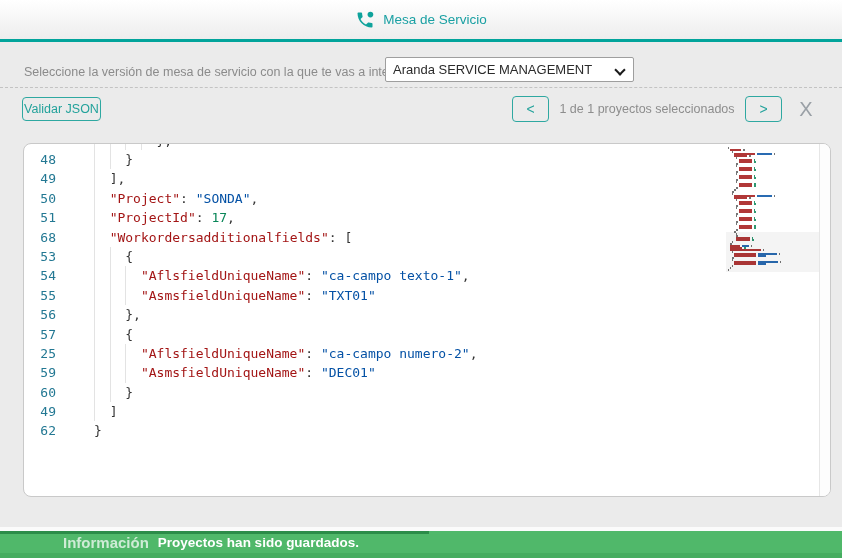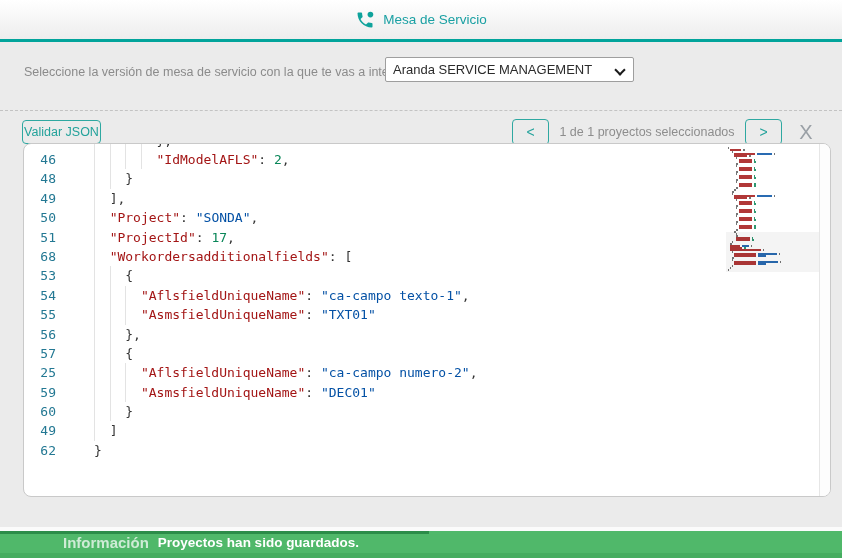--- a/index.html
+++ b/index.html
@@ -23,21 +23,21 @@
   .sd-select .sel-text { font-size:13px; color:#2b2b2b; white-space:nowrap; overflow:hidden; }
   .chev { position:absolute; right:9px; top:8px; width:8px; height:8px;
     border-right:2px solid #1a1a1a; border-bottom:2px solid #1a1a1a; transform:rotate(45deg); }
   .toggle { position:absolute; left:713px; top:10px; width:87px; height:28px;
     border:1px solid #c2c2c2; border-radius:2px; background:#ffffff; display:flex; cursor:pointer; }
   .toggle .on-part { flex:1; background:#0fa39c; color:#ffffff; font-size:11px; font-weight:bold;
     letter-spacing:.4px; display:flex; align-items:center; justify-content:center; }
   .toggle .knob { width:25px; background:#ffffff; border-left:1px solid #c2c2c2; }
 
   
-  .proj-toolbar { position:absolute; top:110px; left:0; width:842px; height:43px;
+  .proj-toolbar { position:absolute; top:87px; left:0; width:842px; height:43px;
     border-top:1px dashed #c3c3c3; background:#ebebeb; }
   .btn-teal { border:1px solid #2ea8a1; color:#23a29b; background:transparent;
     border-radius:4px; font-size:12.5px; cursor:pointer; font-family:"Liberation Sans",sans-serif; }
   .validate-btn { position:absolute; left:22px; top:9px; width:79px; height:24px; }
   .nav-prev { position:absolute; left:512px; top:8px; width:37px; height:26px; font-size:14px; }
   .nav-next { position:absolute; left:745px; top:8px; width:37px; height:26px; font-size:14px; }
   .sel-status { position:absolute; left:549px; top:14px; width:196px; text-align:center;
     font-size:12.5px; color:#8d8d8d; }
   .close-x { position:absolute; left:793px; top:7px; width:26px; height:28px; font-size:20px;
     color:#9aa0a6; background:none; border:none; cursor:pointer; font-family:"Liberation Sans",sans-serif; }
@@ -99,24 +99,20 @@
 </div>
 
 <div class="editor">
   <div class="code-scroll">
     <div class="code-lines" id="code-lines">
         <div class="cl">
           <div class="ln"></div>
           <div class="cc" style="padding-left: 62.56px;"><i class="g" style="left: 0px;"></i><i class="g" style="left: 15.64px;"></i><i class="g" style="left: 31.28px;"></i><i class="g" style="left: 46.92px;"></i><span class="tok-p">},</span></div>
         </div>
         <div class="cl">
-          <div class="ln">46</div>
-          <div class="cc" style="padding-left: 62.56px;"><i class="g" style="left: 0px;"></i><i class="g" style="left: 15.64px;"></i><i class="g" style="left: 31.28px;"></i><i class="g" style="left: 46.92px;"></i><span class="tok-k">"IdModelAFLS"</span><span class="tok-p">: </span><span class="tok-n">2</span><span class="tok-p">,</span></div>
-        </div>
-        <div class="cl">
           <div class="ln">48</div>
           <div class="cc" style="padding-left: 31.28px;"><i class="g" style="left: 0px;"></i><i class="g" style="left: 15.64px;"></i><span class="tok-p">}</span></div>
         </div>
         <div class="cl">
           <div class="ln">49</div>
           <div class="cc" style="padding-left: 15.64px;"><i class="g" style="left: 0px;"></i><span class="tok-p">],</span></div>
         </div>
         <div class="cl">
           <div class="ln">50</div>
           <div class="cc" style="padding-left: 15.64px;"><i class="g" style="left: 0px;"></i><span class="tok-k">"Project"</span><span class="tok-p">: </span><span class="tok-s">"SONDA"</span><span class="tok-p">,</span></div>

